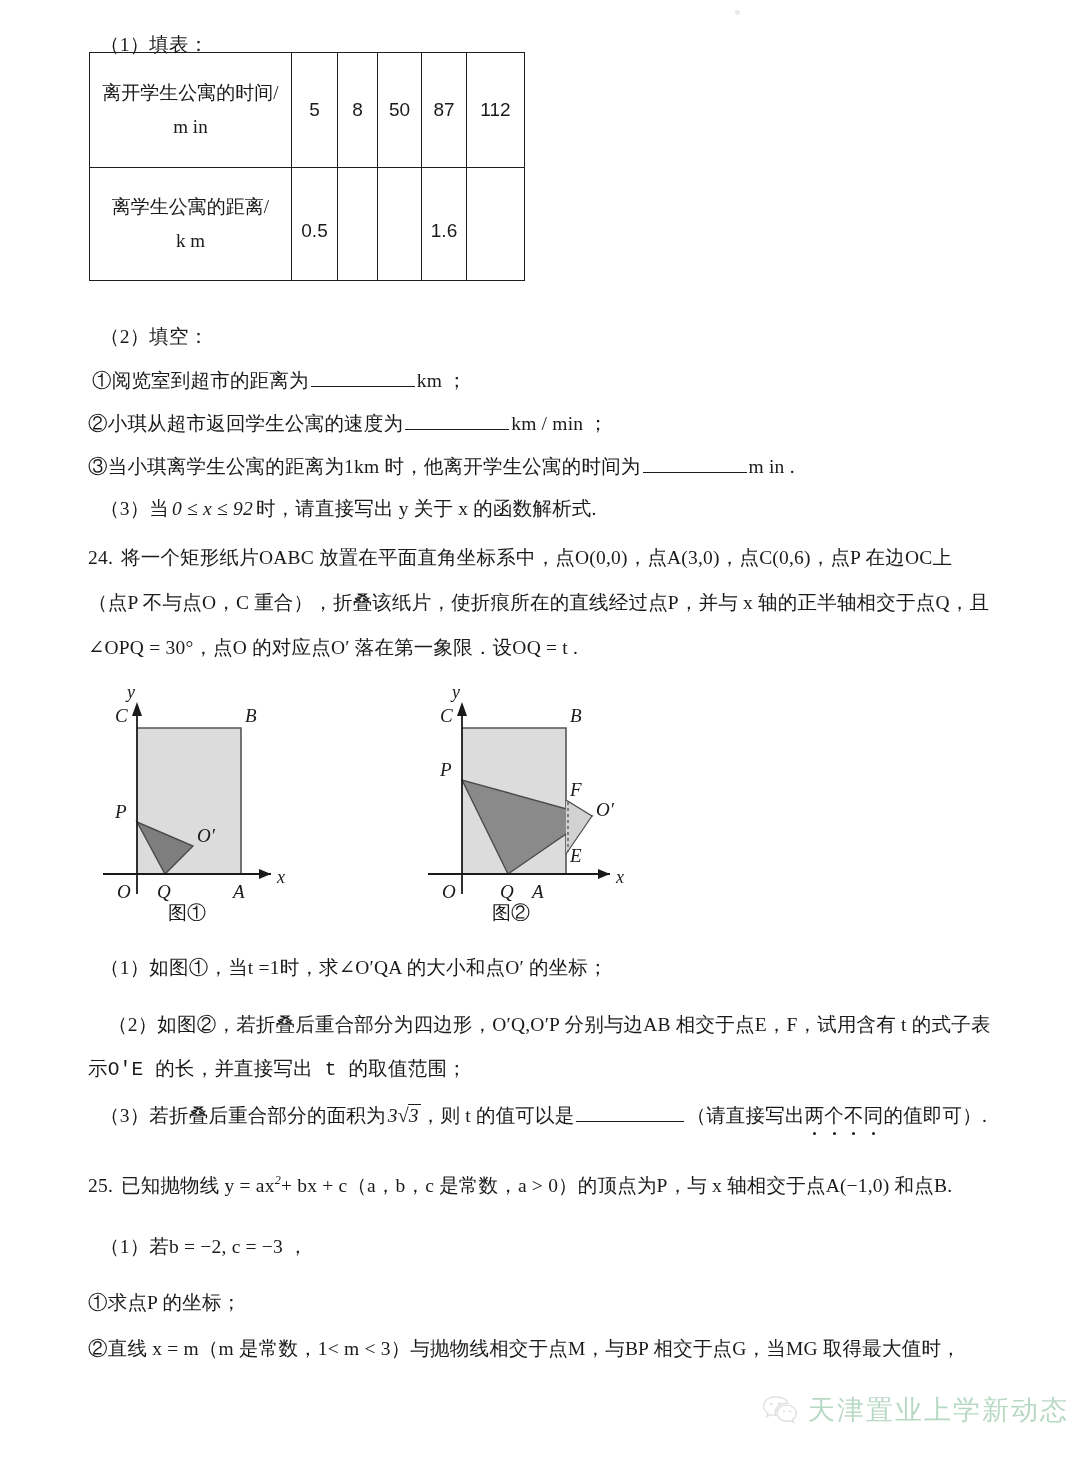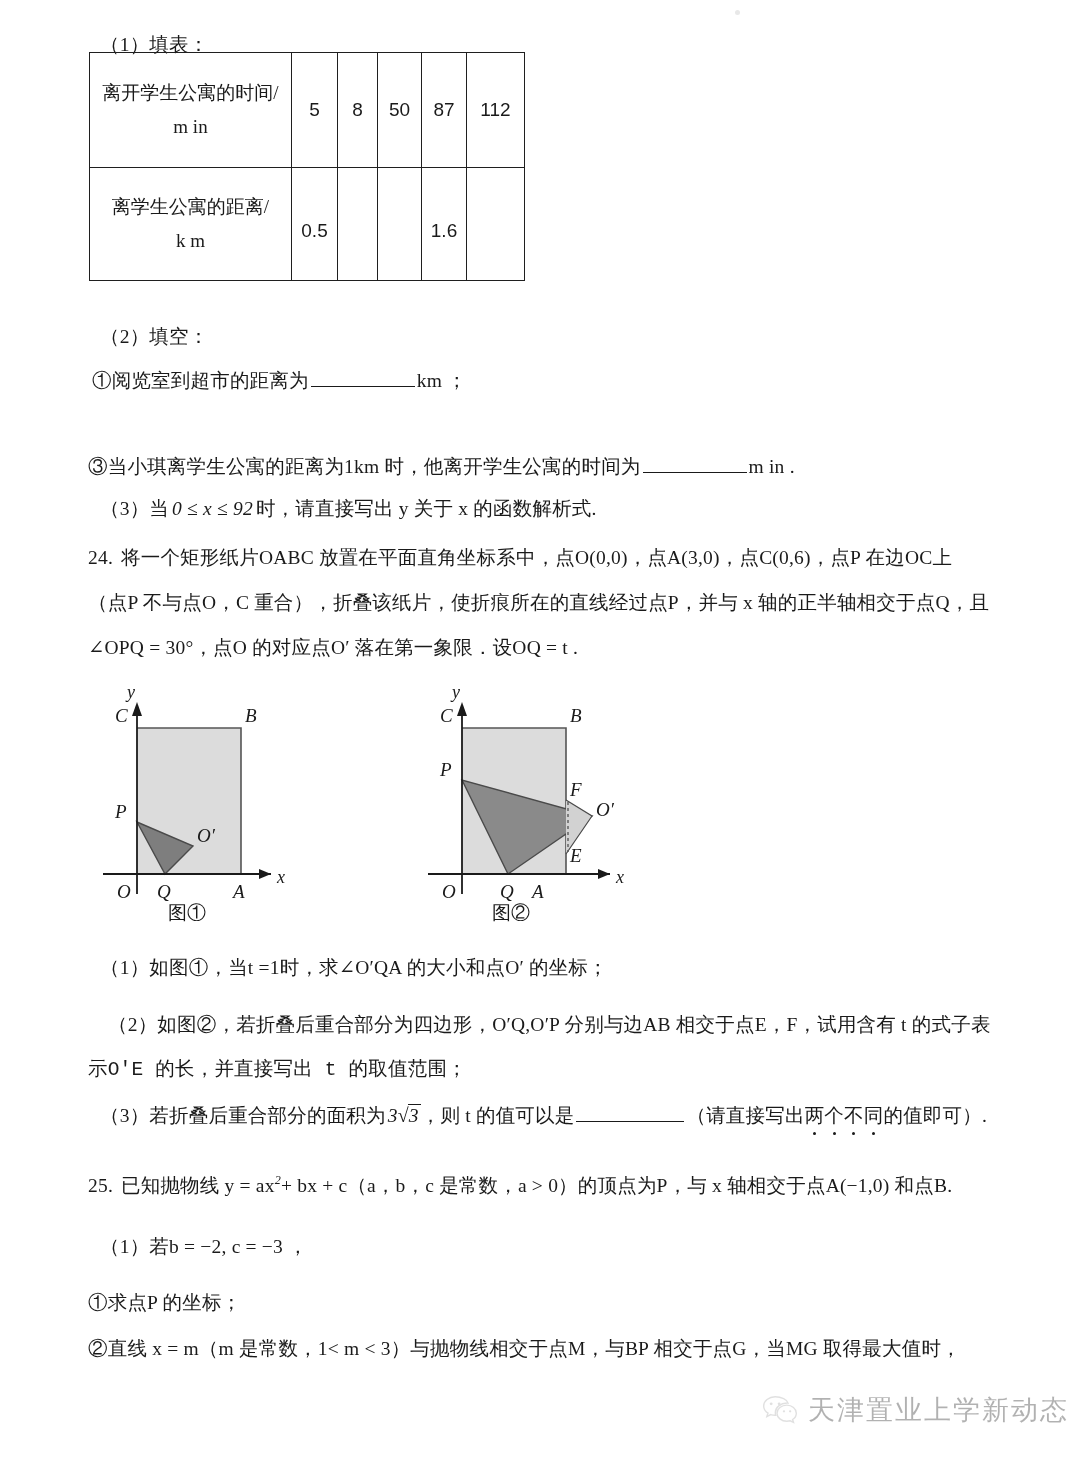--- a/index.html
+++ b/index.html
@@ -129,21 +129,21 @@
     position: absolute;
     left: 762px;
     top: 1392px;
     display: flex;
     align-items: center;
     gap: 10px;
     opacity: 0.30;
   }
   .watermark .wm-text {
     font-size: 27px;
-    color: #000000;
+    color: #15803d;
     letter-spacing: 2px;
     font-family: "Liberation Sans", sans-serif;
   }
   .wechat-icon { width: 36px; height: 30px; display:block; }
 
   .faint-speck {
     position: absolute;
     left: 735px; top: 10px;
     width: 5px; height: 5px;
     background: #e8e8e8;
@@ -195,20 +195,23 @@
       </tbody>
     </table>
   </div>
 
   <div class="ln cjk" style="left:100px; top:312px;">（2）填空：</div>
 
   <div class="ln cjk" style="left:92px; top:355px;">
     <span>①阅览室到超市的距离为</span><span class="blank w1"></span><span>km ；</span>
   </div>
 
+  <div class="ln cjk" style="left:88px; top:398px;">
+    <span>②小琪从超市返回学生公寓的速度为</span><span class="blank w2"></span><span>km / min ；</span>
+  </div>
 
   <div class="ln cjk" style="left:88px; top:441px;">
     <span>③当小琪离学生公寓的距离为1km 时，他离开学生公寓的时间为</span><span class="blank w3"></span><span>m in .</span>
   </div>
 
   <div class="ln cjk" style="left:100px; top:484px;">
     <span>（3）当</span><span class="it" style="padding:0 3px;">0 ≤ x ≤ 92</span><span>时，请直接写出 y 关于 x 的函数解析式.</span>
   </div>
 
   <div class="ln cjk" style="left:88px; top:533px;">

